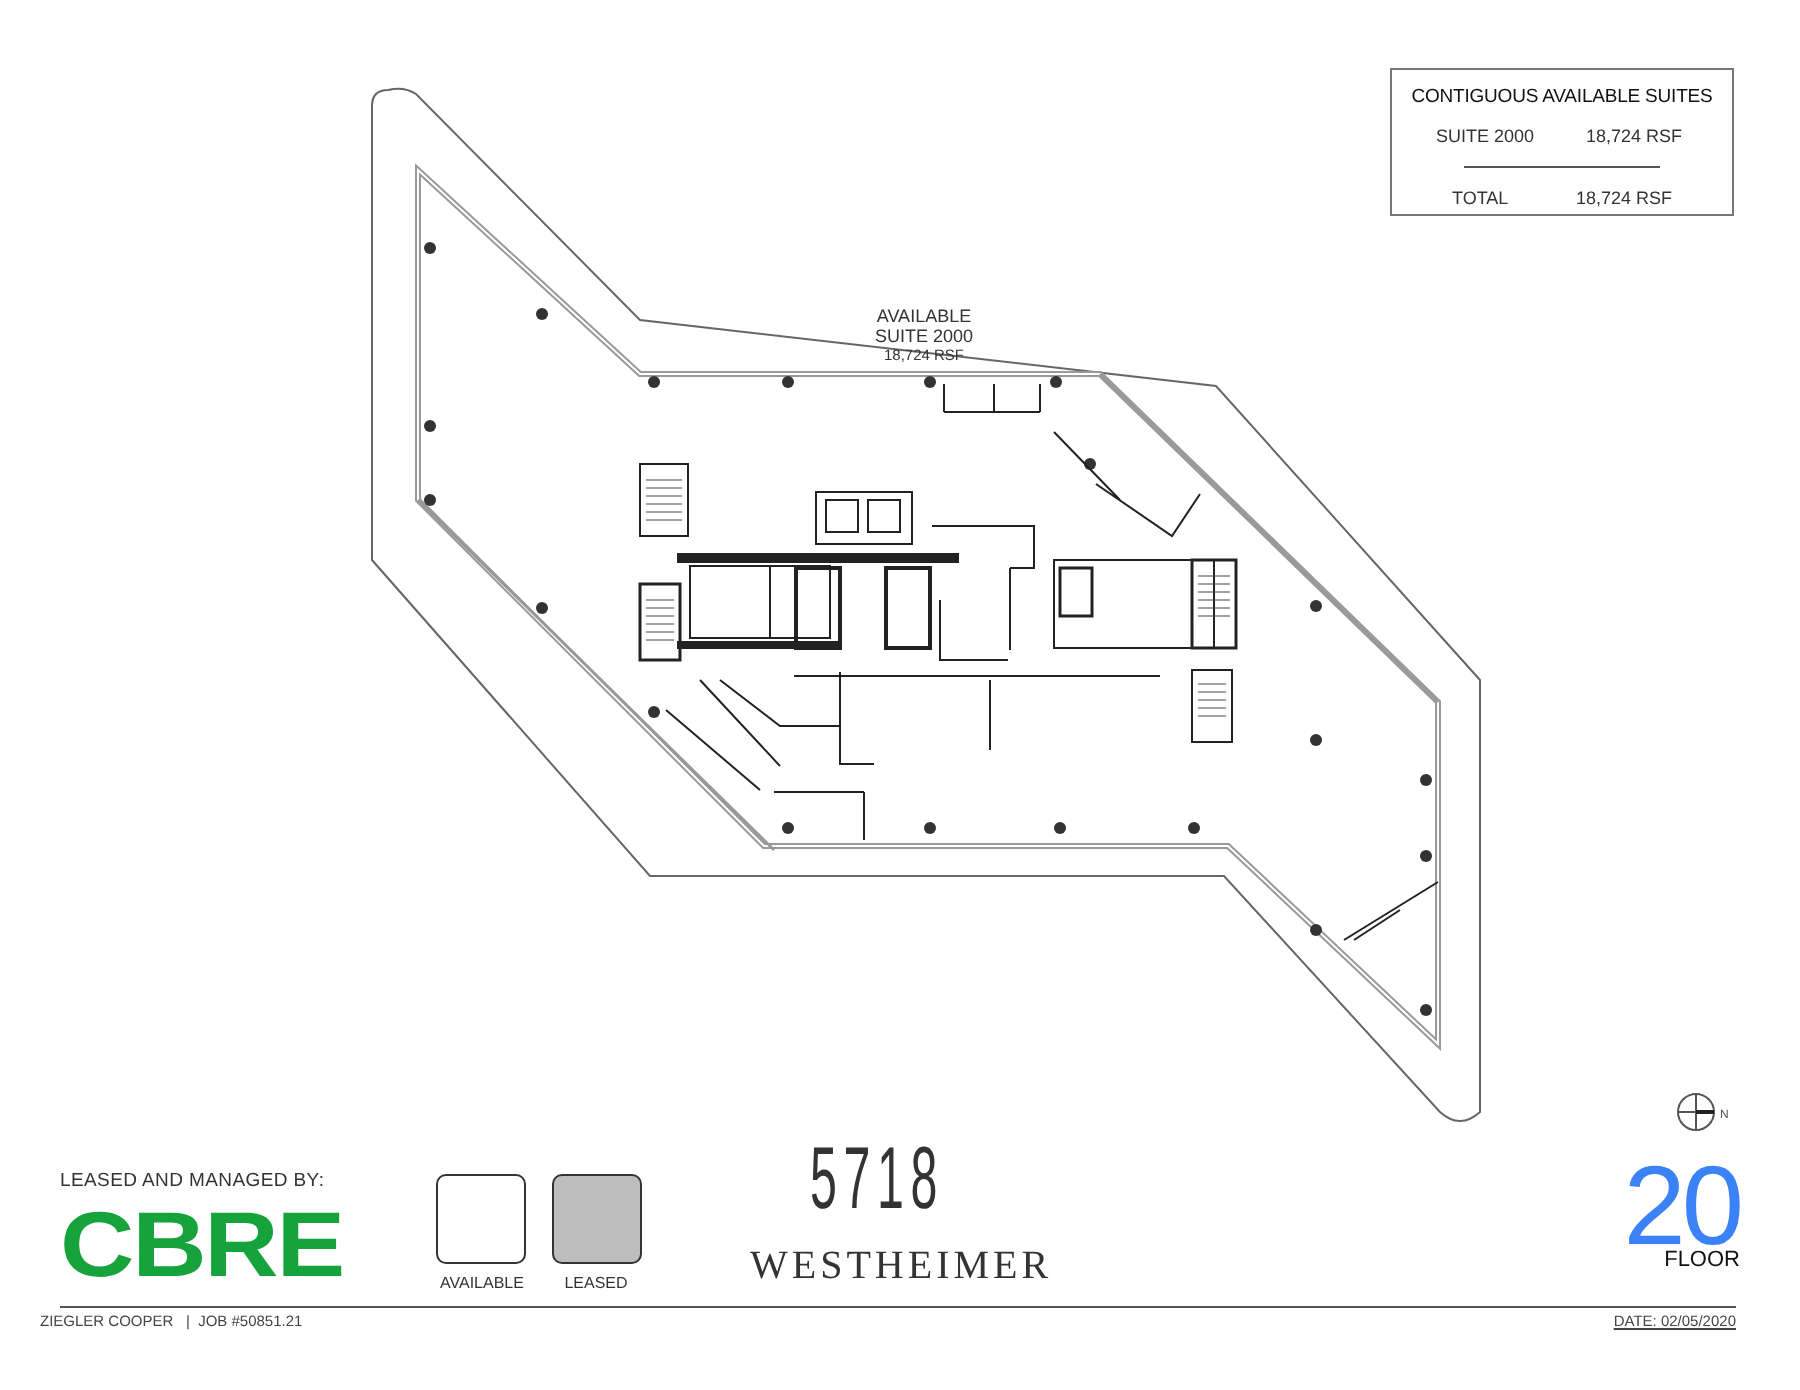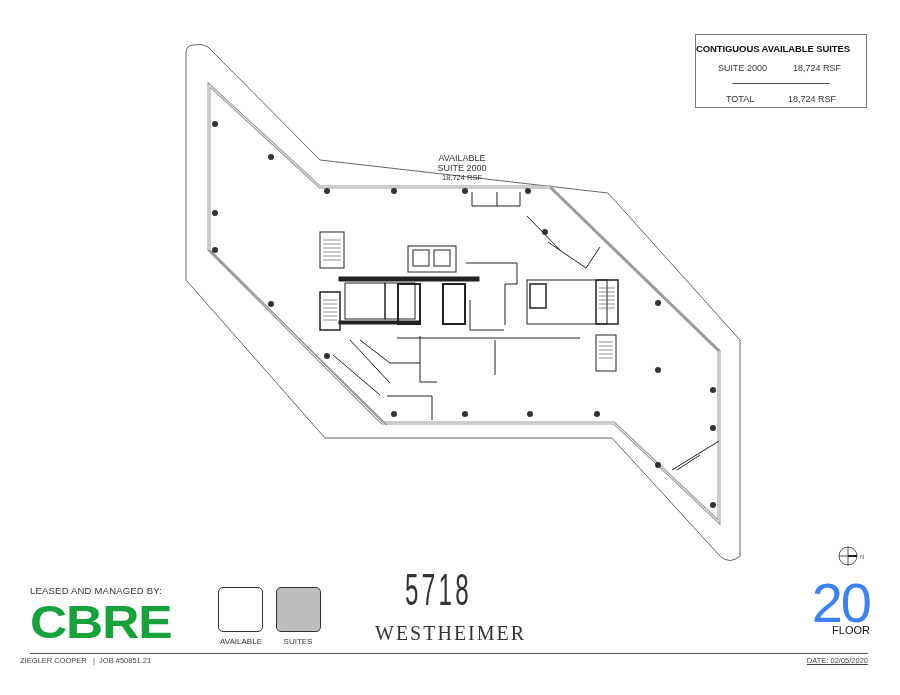--- a/index.html
+++ b/index.html
@@ -1,19 +1,19 @@
 <!DOCTYPE html>
 <html><head>
 <meta charset="utf-8">
 <style>
   html,body{margin:0;padding:0;background:#ffffff;}
   body{width:900px;height:695px;position:relative;overflow:hidden;font-family:"Liberation Sans",sans-serif;color:#222;}
   .plan{position:absolute;left:0;top:0;width:900px;height:695px;}
   .suites-box{position:absolute;left:695px;top:34px;width:172px;height:74px;border:1px solid #777;background:#fff;box-sizing:border-box;}
-  .suites-title{position:absolute;left:0;right:0;top:8px;font-size:9.5px;font-weight:bold;color:#111;letter-spacing:-0.1px;}
+  .suites-title{position:absolute;left:0;right:0;top:8px;text-align:center;font-size:9.5px;font-weight:normal;color:#111;letter-spacing:-0.1px;}
   .suites-row{position:absolute;left:0;right:0;font-size:9px;color:#333;}
   .suites-row .name{position:absolute;left:22px;}
   .suites-row .val{position:absolute;left:97px;}
   .suites-sep{position:absolute;left:36px;right:36px;top:48px;border-top:1px solid #555;}
   .avail-label{position:absolute;left:405px;top:153px;width:114px;text-align:center;color:#333;line-height:10px;}
   .avail-label .a{font-size:9px;display:block;}
   .avail-label .b{font-size:9px;display:block;}
   .avail-label .c{font-size:7.5px;display:block;}
   .leased-by{position:absolute;left:30px;top:585px;font-size:9.5px;color:#333;letter-spacing:0.2px;text-align:right;}
   .cbre{position:absolute;left:30px;top:600px;font-size:46px;font-weight:bold;color:#17a33b;letter-spacing:-1px;line-height:44px;transform:scaleX(1.12);transform-origin:left top;}
@@ -128,21 +128,21 @@
   <span class="b">SUITE 2000</span>
   <span class="c">18,724 RSF</span>
 </div>
 
 <div class="leased-by">LEASED AND MANAGED BY:</div>
 <div class="cbre">CBRE</div>
 
 <div class="legend-swatch" style="left:218px;background:#fff;"></div>
 <div class="legend-label" style="left:211px;">AVAILABLE</div>
 <div class="legend-swatch" style="left:276px;background:#bdbdbd;"></div>
-<div class="legend-label" style="left:268px;">SUITES</div>
+<div class="legend-label" style="left:268px;">LEASED</div>
 
 <div class="bldg-num">5718</div>
 <div class="bldg-name">WESTHEIMER</div>
 
 <div class="floor-num">20</div>
 <div class="floor-label">FLOOR</div>
 
 <div class="footer-line"></div>
 <div class="footer-left">
   <span>ZIEGLER COOPER</span>

